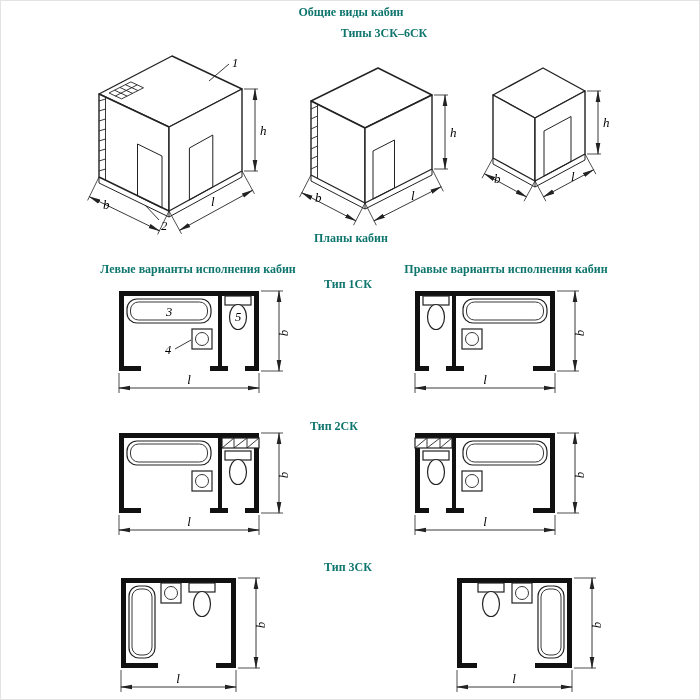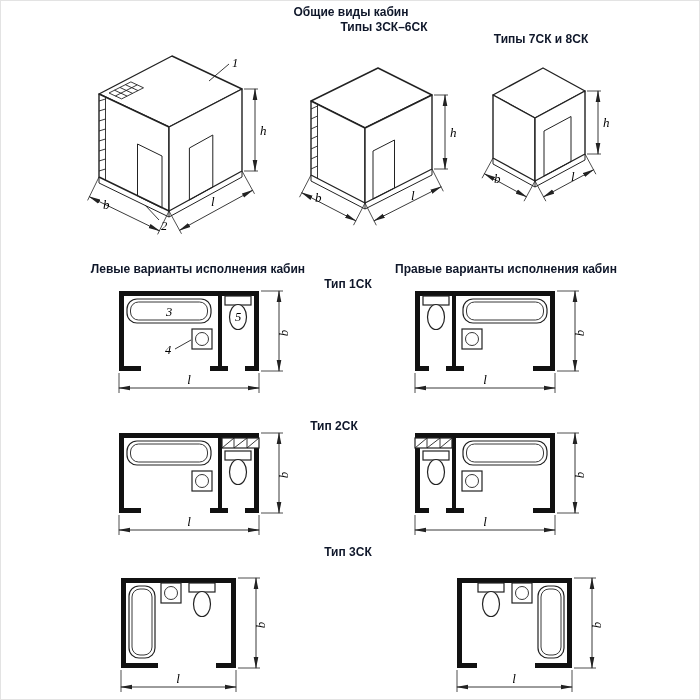--- a/index.html
+++ b/index.html
@@ -1,47 +1,47 @@
 <!DOCTYPE html>
 <html><head>
 <meta charset="utf-8">
 <style>
   html,body { margin:0; padding:0; background:#fff; }
   .canvas {
     position:relative; width:700px; height:700px; background:#fff;
     font-family:"Liberation Sans", sans-serif; box-sizing:border-box;
     border:1px solid #e3e3e3; overflow:hidden;
   }
-  .lbl { position:absolute; font-size:12px; font-weight:bold; color:#0f172a; text-align:center; }
+  .lbl { position:absolute; font-size:12px; font-weight:bold; color:#0f766e; text-align:center;font-family:Liberation Serif, serif; }
   .draw { position:absolute; }
   .face { fill:#fff; stroke:#222; stroke-width:1.4; stroke-linejoin:round; }
   .thin, .fixthin { fill:none; stroke:#222; stroke-width:1; }
   .fixthin2 { fill:none; stroke:#222; stroke-width:.9; }
   .wall { fill:#111; }
   .fixture { fill:#fff; stroke:#222; stroke-width:1.2; }
   .leader { stroke:#222; stroke-width:.9; fill:none; }
   .dimline { stroke:#222; stroke-width:.9; fill:none; }
   .ext { stroke:#222; stroke-width:.8; fill:none; }
   .dim-text { font-family:"Liberation Serif", serif; font-style:italic; font-size:13px; fill:#000; }
   .callout { font-family:"Liberation Serif", serif; font-style:italic; font-size:12.5px; fill:#000; }
   marker path { fill:#222; }
 </style>
 </head>
 <body>
 
 <div class="canvas">
 
   <div class="lbl" style="left:240px;top:4px;width:220px">Общие виды кабин</div>
-  <div class="lbl" style="left:298px;top:19px;width:170px">Типы 3СК–6СК</div>
-  <div class="lbl" style="left:455px;top:31px;width:170px">Типы 7СК и 8СК</div>
+  <div class="lbl" style="left:298px;top:25px;width:170px">Типы 3СК–6СК</div>
+  <div class="lbl" style="left:240px;top:230px;width:220px">Планы кабин</div>
   <div class="lbl" style="left:375px;top:261px;width:260px">Правые варианты исполнения кабин</div>
   <div class="lbl" style="left:67px;top:261px;width:260px">Левые варианты исполнения кабин</div>
   <div class="lbl" style="left:297px;top:276px;width:100px">Тип 1СК</div>
   <div class="lbl" style="left:283px;top:418px;width:100px">Тип 2СК</div>
-  <div class="lbl" style="left:297px;top:544px;width:100px">Тип 3СК</div>
+  <div class="lbl" style="left:297px;top:559px;width:100px">Тип 3СК</div>
 
   <svg class="draw" style="left:58px;top:48px" width="225" height="195" viewBox="0 0 225 195">
     <defs>
       <marker id="a1" viewBox="0 0 12 6" markerWidth="12" markerHeight="6" refX="11" refY="3" orient="auto-start-reverse" markerUnits="userSpaceOnUse">
           <path d="M0,0.7 L12,3 L0,5.3 Z"></path>
         </marker>
     </defs>
     <g>
       <path class="face" d="M40,45 L113,7 L183,40 L110,78 Z"></path>
       <path class="face" d="M40,45 L110,78 L110,162 L40,128 Z"></path>

